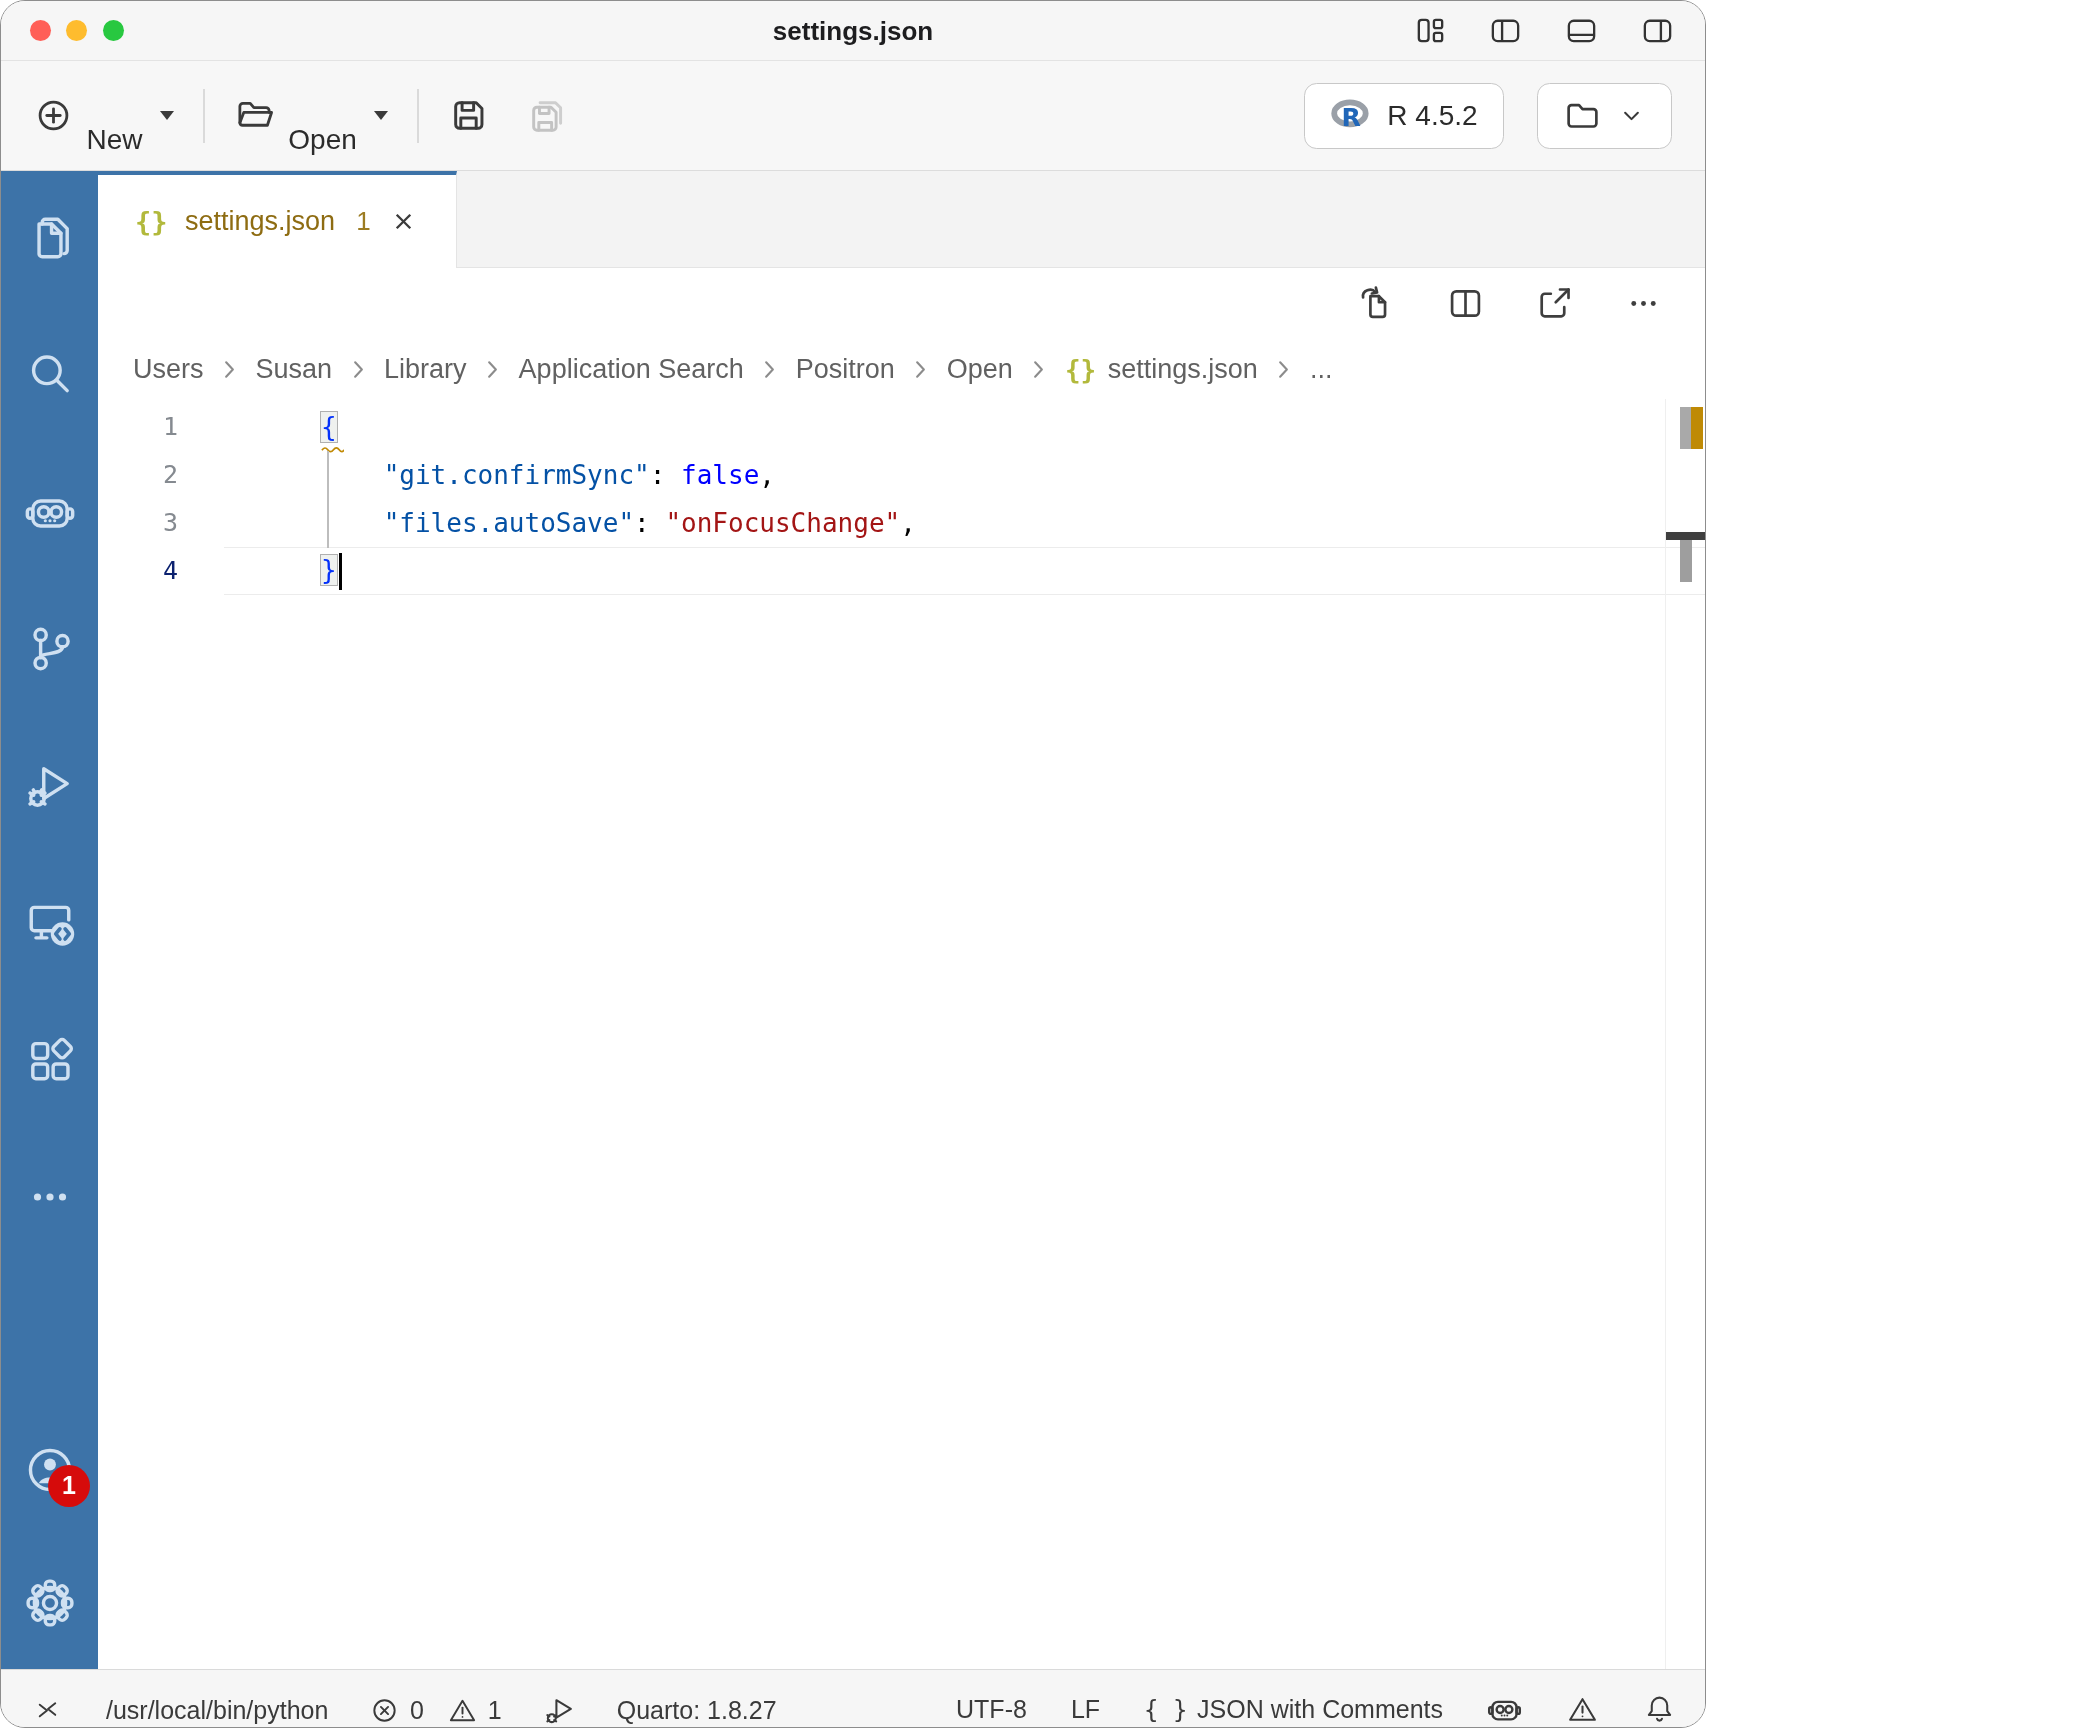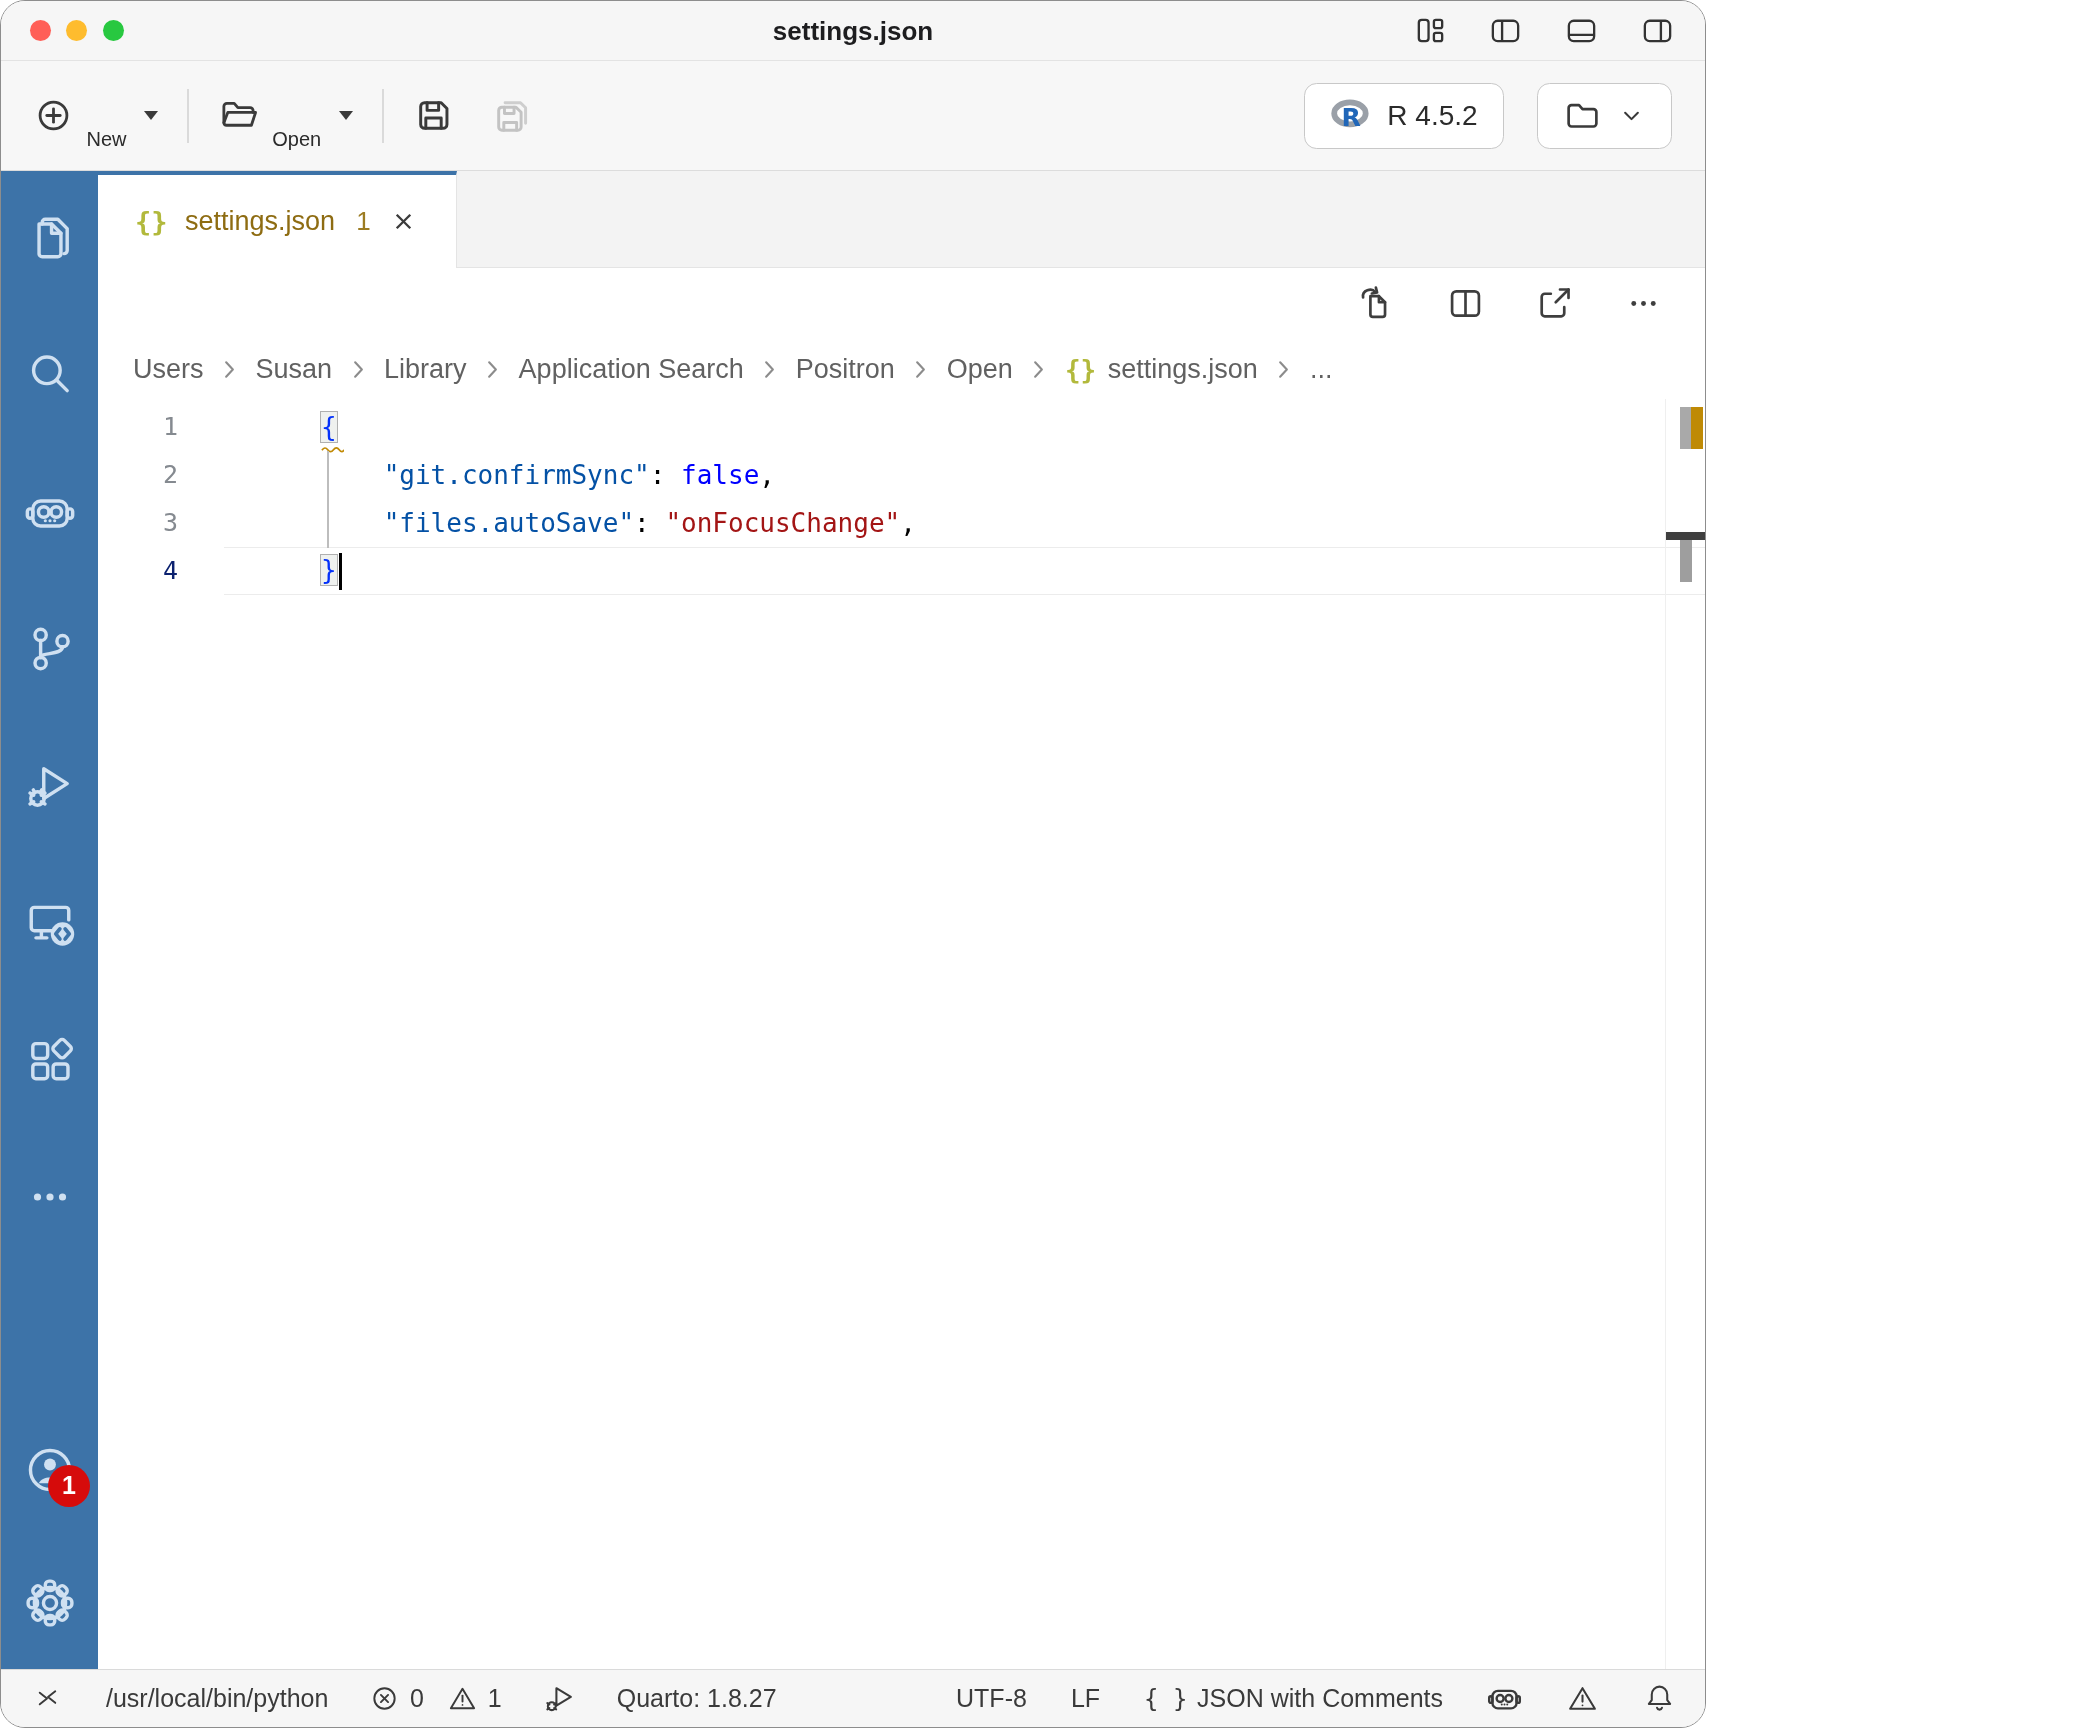--- a/index.html
+++ b/index.html
@@ -17,21 +17,21 @@
   .light.r { background:#ff5f57; } .light.y { background:#febc2e; } .light.g { background:#28c840; }
   .win-title { position:absolute; left:50%; top:50%; transform:translate(-50%,-50%);
                font-size:26px; font-weight:700; color:#1d1d1f; }
   .tb-icons { margin-left:auto; display:flex; gap:39px; align-items:center; }
   .tb-icons svg { stroke:#333; fill:none; stroke-width:2.4; }
 
   
   .toolbar { height:110px; flex:0 0 110px; background:#f7f7f7; border-bottom:1px solid #dcdcdc;
              position:relative; display:flex; align-items:center; padding:0 33px; }
   .tool-group { display:flex; align-items:center; gap:13.5px; cursor:default; }
-  .tool-group .lbl { font-size:20px; color:#2b2b2b;margin-top:48px; }
+  .tool-group .lbl { font-size:28px; color:#2b2b2b;margin-top:48px; }
   .tool-icon svg { stroke:#3a3a3a; fill:none; stroke-width:2.3; stroke-linecap:round; stroke-linejoin:round; }
   .tool-icon.dim svg { stroke:#c3c3c3; }
   .caret { width:0; height:0; border-left:7.7px solid transparent; border-right:7.7px solid transparent;
            border-top:9.7px solid #3a3a3a; margin-left:3.9px; }
   .tb-divider { width:1.9px; height:54px; background:#dadada; margin:0 29px; }
   .searchbox { position:absolute; left:50%; top:50%; transform:translate(-50%,-50%);
                width:417px; height:66px; background:#fff; border:1.9px solid #c8c8c8; border-radius:12.6px;
                display:flex; align-items:center; justify-content:center; gap:15.4px; }
   .searchbox .lbl { font-size:28px; color:#3c3c3c; }
   .searchbox .chev { position:absolute; right:23px; }
@@ -97,21 +97,21 @@
   .squig { position:absolute; left:97px; top:42px; }
   .bracket-guide { position:absolute; left:229px; top:52px; width:1.9px; height:97px; background:#bdbdbd; }
   .ruler-sep { position:absolute; right:39px; top:0; bottom:0; width:1px; background:#efefef; }
   .ov-warn  { position:absolute; right:1.9px;  top:7.7px;   width:12.6px; height:42px; background:#bf8a05; }
   .ov-gray  { position:absolute; right:14.5px; top:7.7px;   width:10.6px; height:42px; background:#a9a9a9; }
   .ov-cursor{ position:absolute; right:0;    top:133px; width:39px; height:7.7px;  background:#3f3f3f; }
   .ov-bar   { position:absolute; right:13.5px; top:141px; width:11.6px; height:42px; background:#9e9e9e; }
 
   
   .statusbar { height:58px; flex:0 0 58px; background:#f6f6f6; border-top:1.9px solid #dadada;
-               display:flex; align-items:center; padding:0 29px; font-size:25px; color:#3a3a3a; }
+               display:flex; align-items:flex-end; padding:0 29px; font-size:25px; color:#3a3a3a; }
   .sb-item { display:flex; align-items:center; gap:9.7px; cursor:pointer; white-space:nowrap; }
   .sb-item svg { stroke:#3a3a3a; fill:none; stroke-width:2; stroke-linecap:round; stroke-linejoin:round; }
   .sb-left { display:flex; align-items:center; gap:41px; }
   .sb-right { margin-left:auto; display:flex; align-items:center; gap:44px; }
   .sb-glyph { font-family:"DejaVu Sans Mono", monospace; font-size:24px; }
 </style>
 </head>
 <body>
 
 <div class="window">

